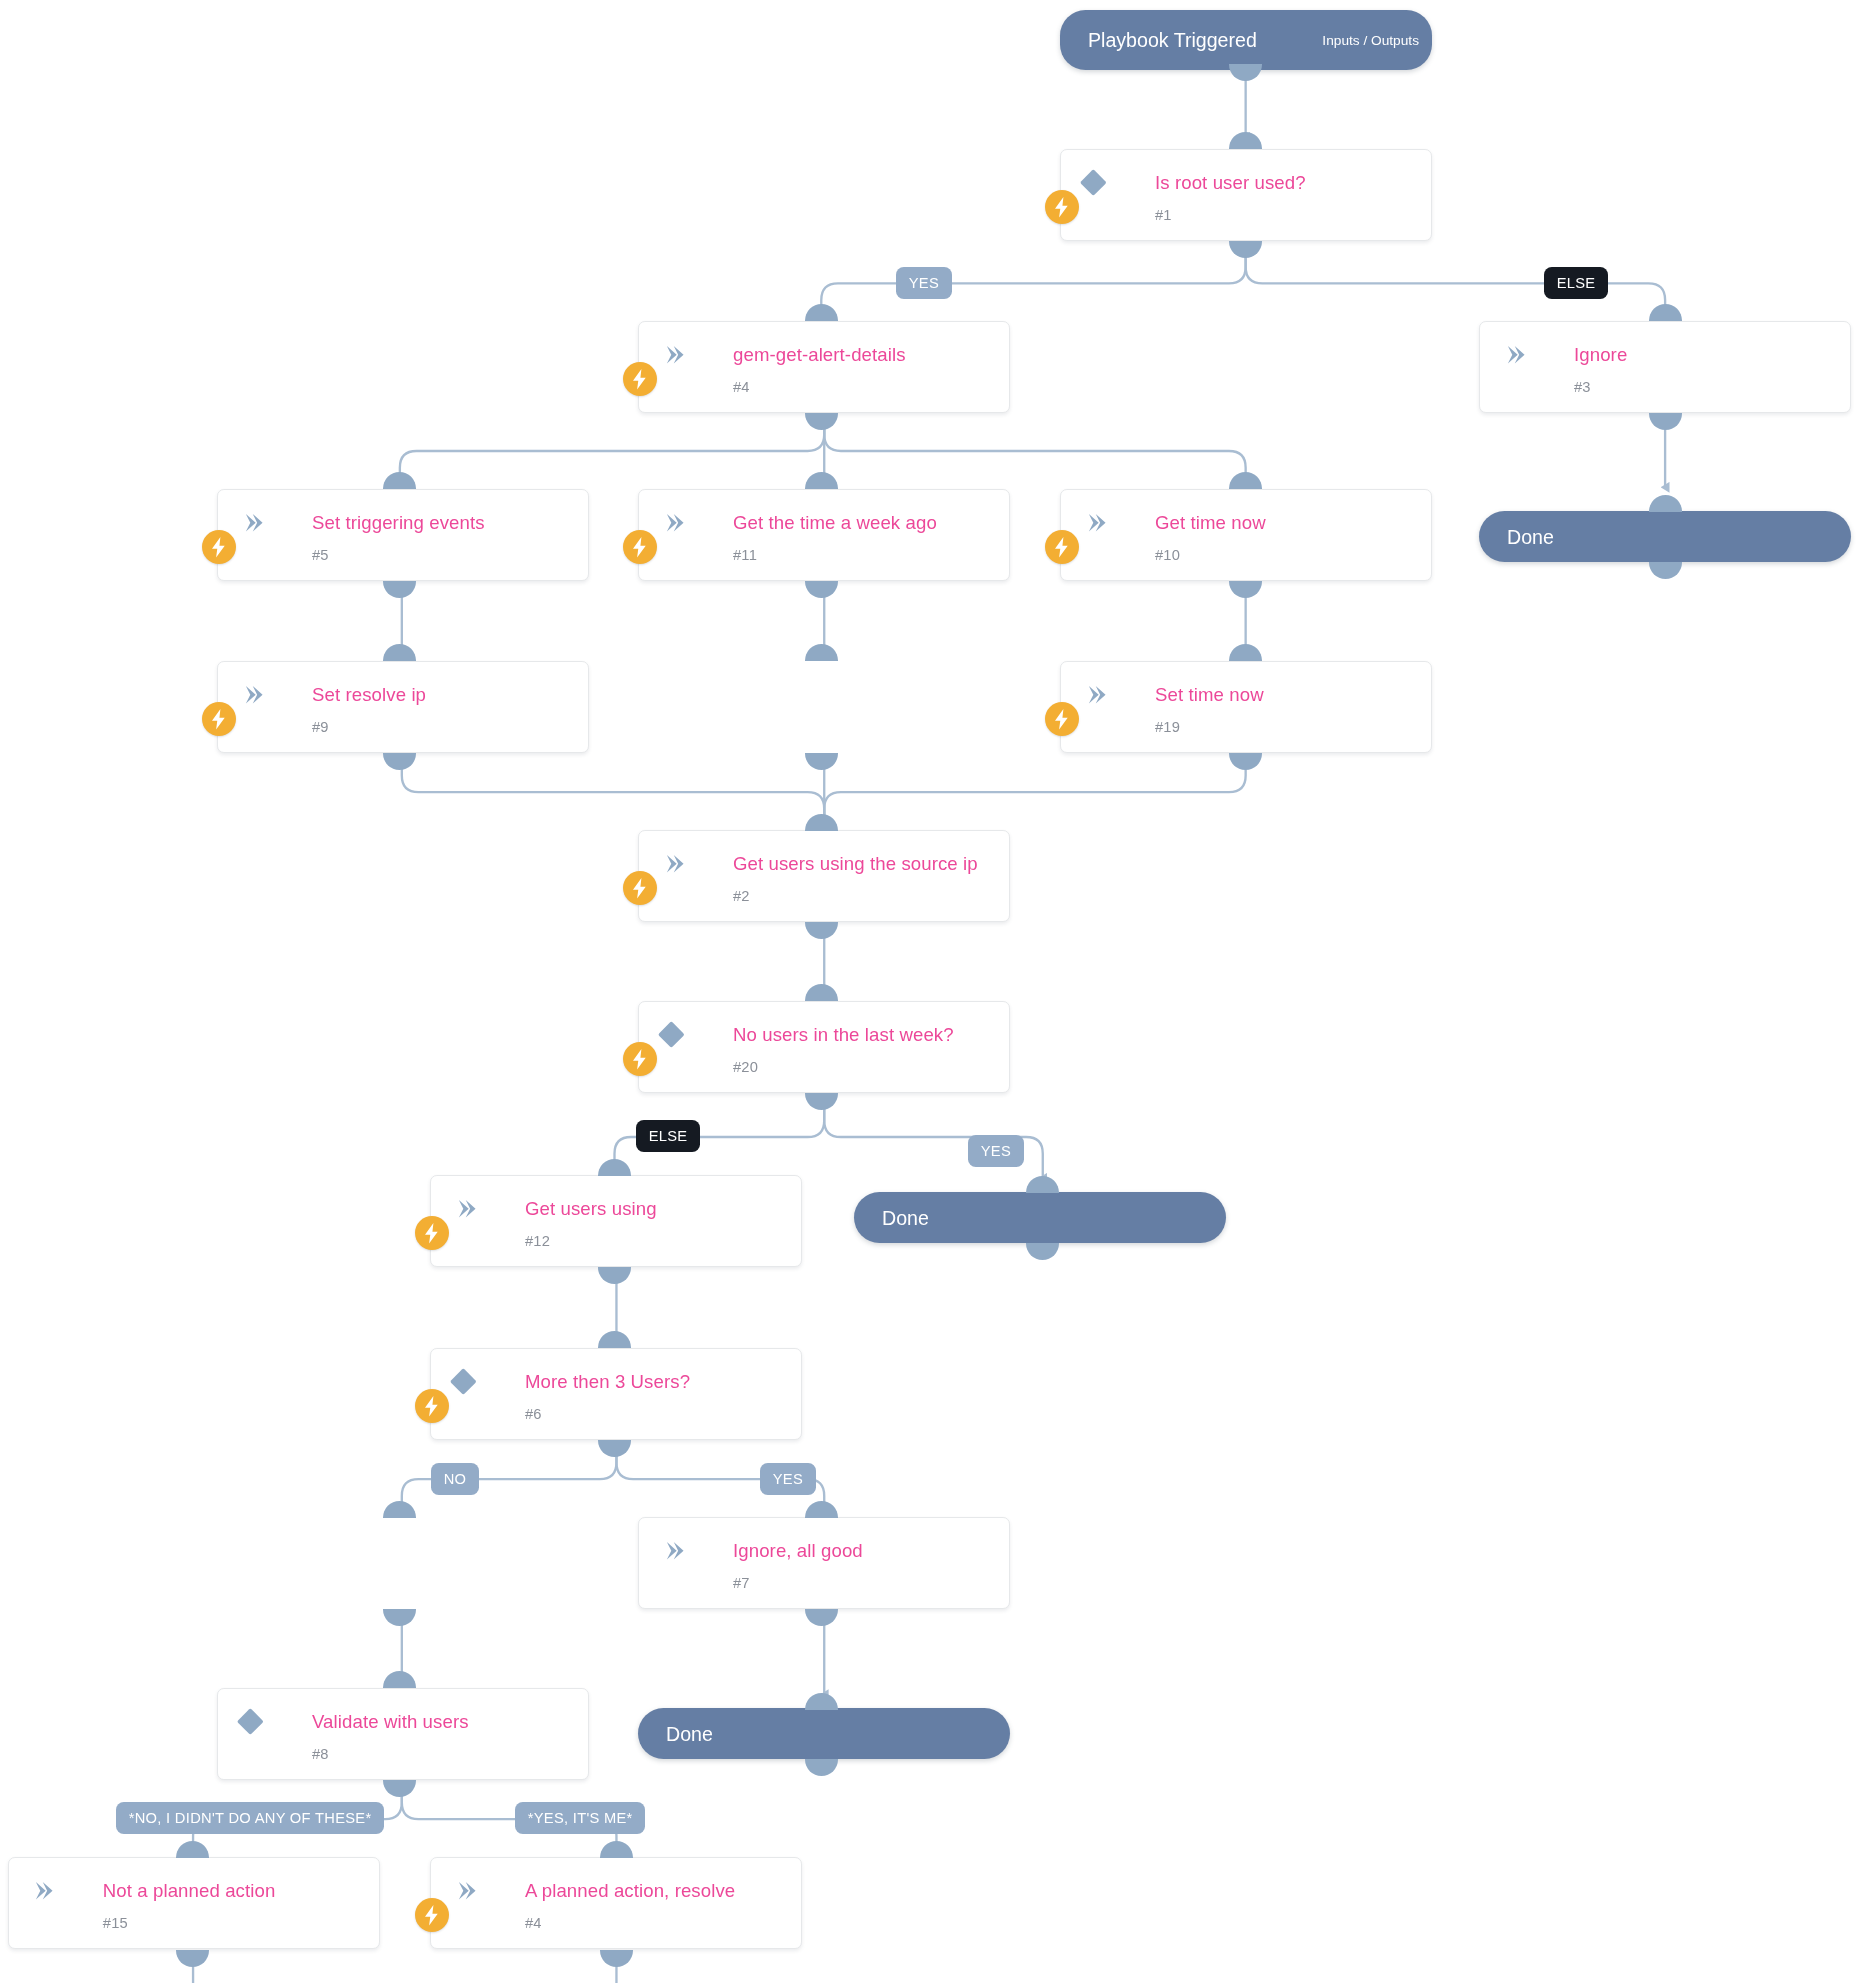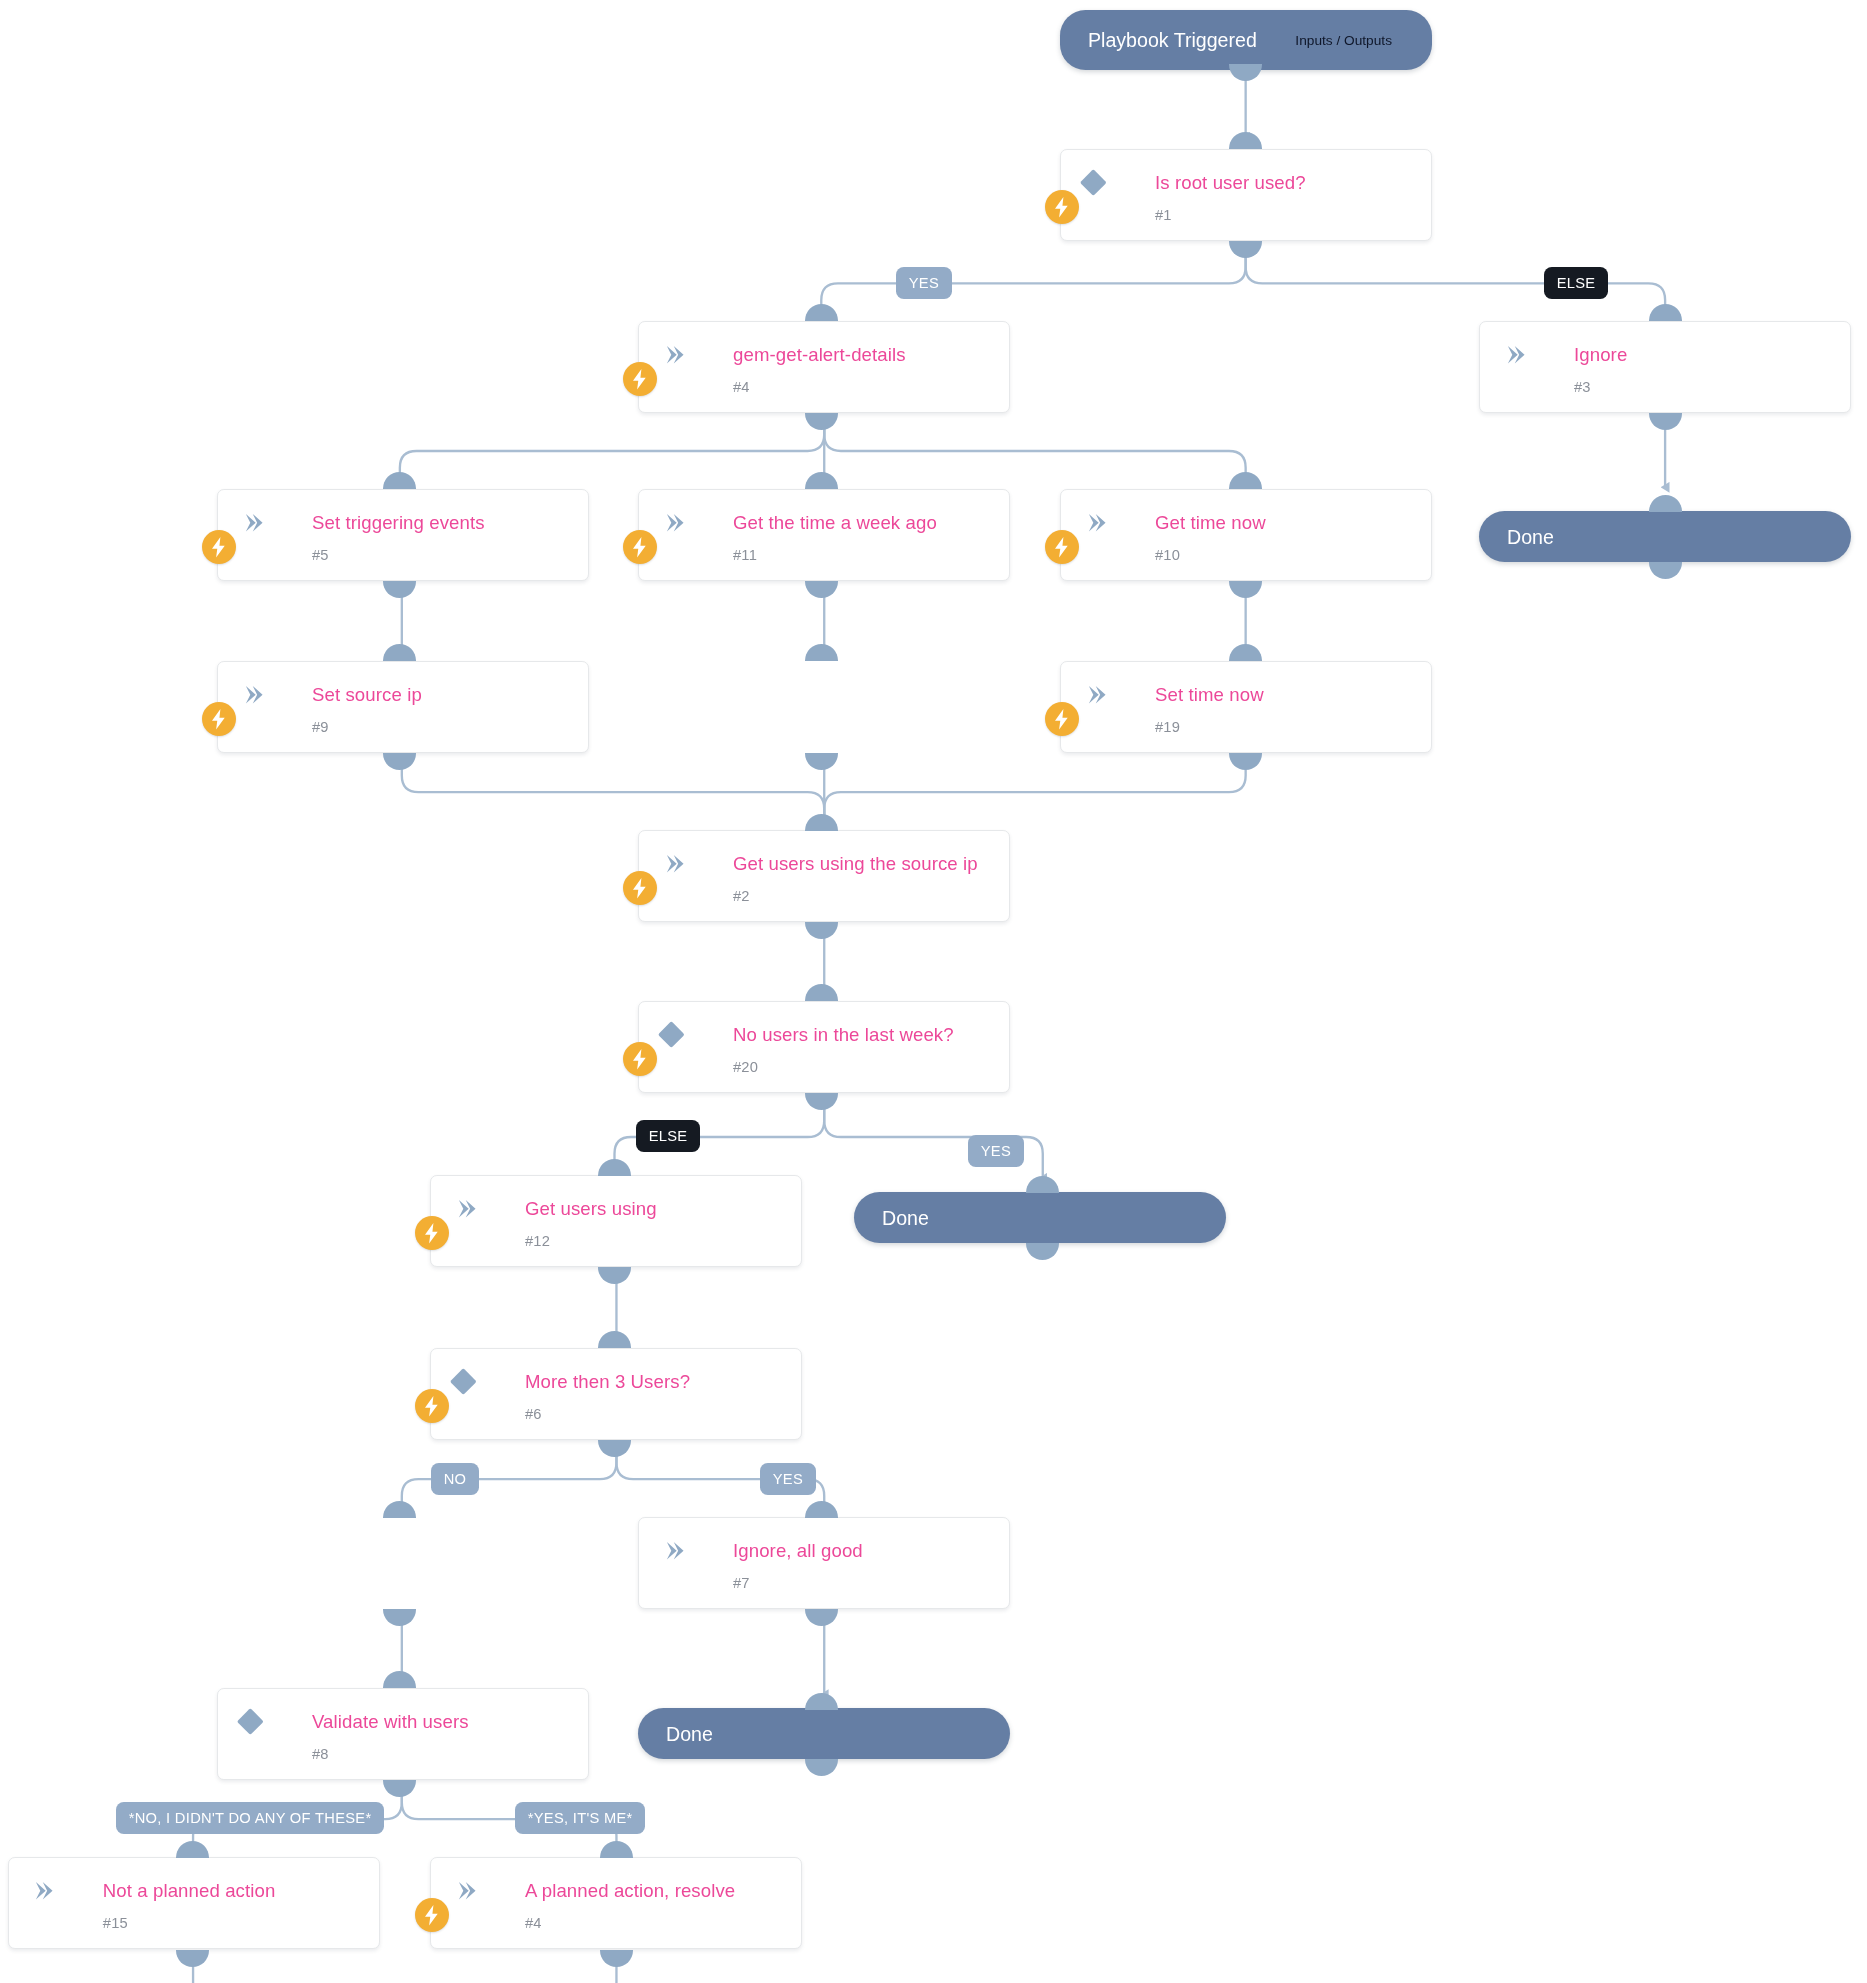--- a/index.html
+++ b/index.html
@@ -103,25 +103,25 @@
     position: absolute;
     left: 28px;
     top: 50%;
     transform: translateY(-50%);
     font-size: 19.6px;
     color: #ffffff;
     white-space: nowrap;
   }
   .pill .pill-sub {
     position: absolute;
-    right: 40px;
+    right: 13px;
     top: 50%;
     transform: translateY(-50%);
     font-size: 13.7px;
-    color: #0f172a;
+    color: #ffffff;
     white-space: nowrap;
   }
 
   
   .dome {
     position: absolute;
     width: 33px;
     height: 16.7px;
     background: #8fa9c4;
     pointer-events: none;
@@ -308,21 +308,21 @@
   </div>
   <div class="dome top" style="left:1229px; top:472px;"></div>
   <div class="dome bottom" style="left:1229px; top:581px;"></div>
 
   <div class="node" style="left:217px; top:661px; width:372px; height:92px;">
     <span class="ic-chevron">
       <svg width="25.5" height="25.5" viewBox="0 0 26 26">
           <path d="M6 4 L16 13 L6 22 L10.5 13 Z M13 4 L23 13 L13 22 L17.5 13 Z" fill="#8fa9c4"></path>
         </svg>
     </span>
-    <span class="title">Set source ip</span>
+    <span class="title">Set resolve ip</span>
     <span class="idnum">#9</span>
     <span class="badge-bolt">
       <svg width="13.7" height="20.6" viewBox="0 0 14 21">
           <path d="M8.6 0 L0 12 L5.4 12 L4.2 21 L13 9 L7.6 9 Z" fill="#ffffff"></path>
         </svg>
     </span>
   </div>
   <div class="dome top" style="left:383px; top:644px;"></div>
   <div class="dome bottom" style="left:383px; top:753px;"></div>
 

